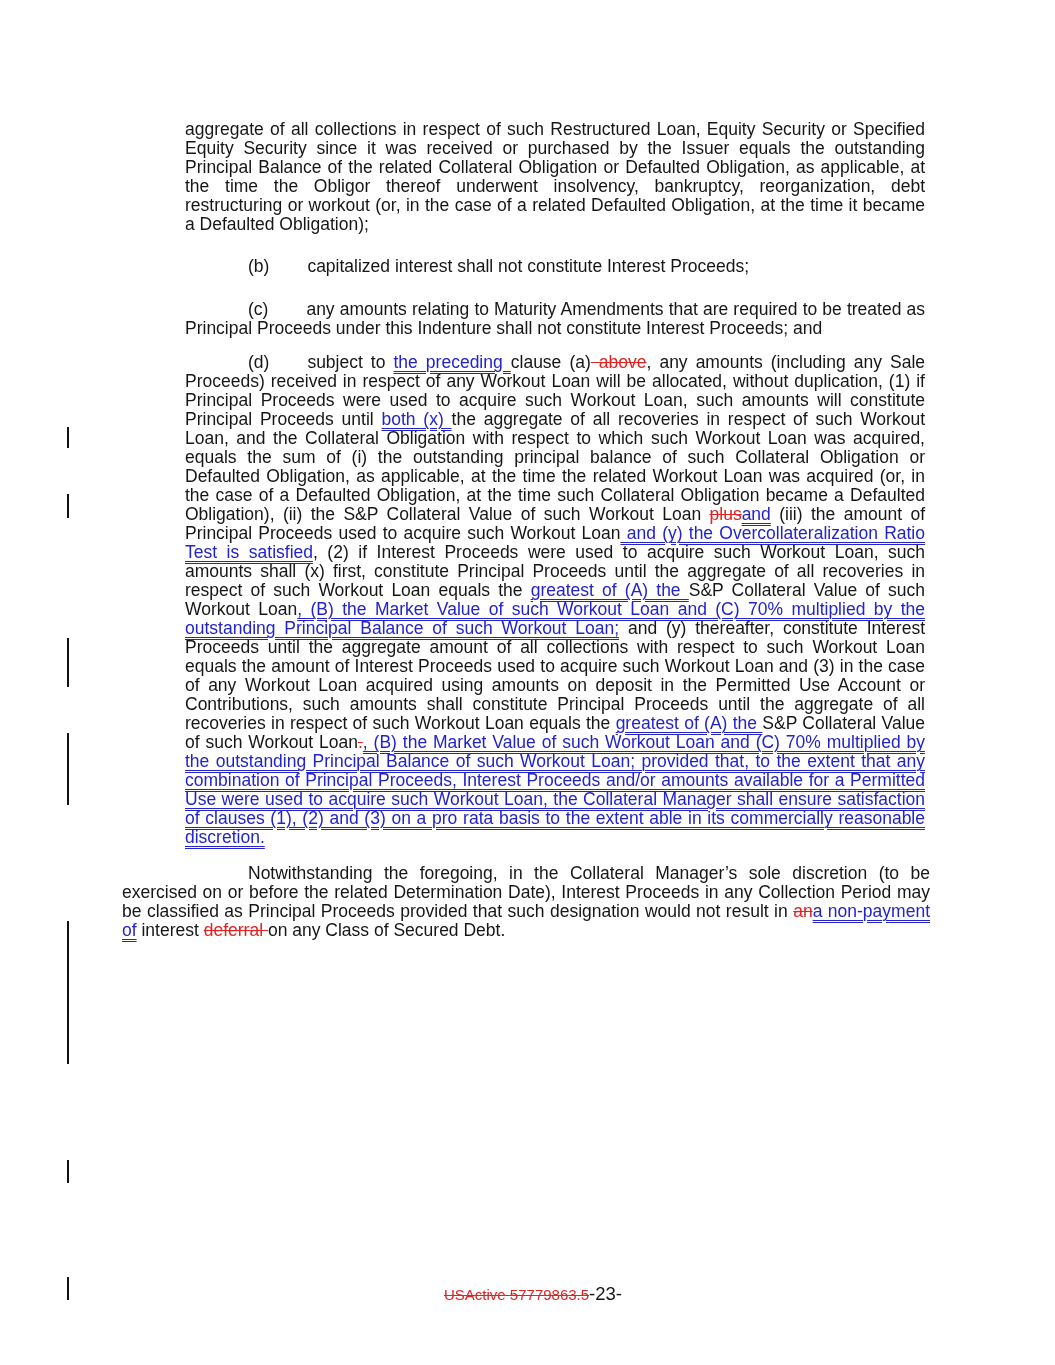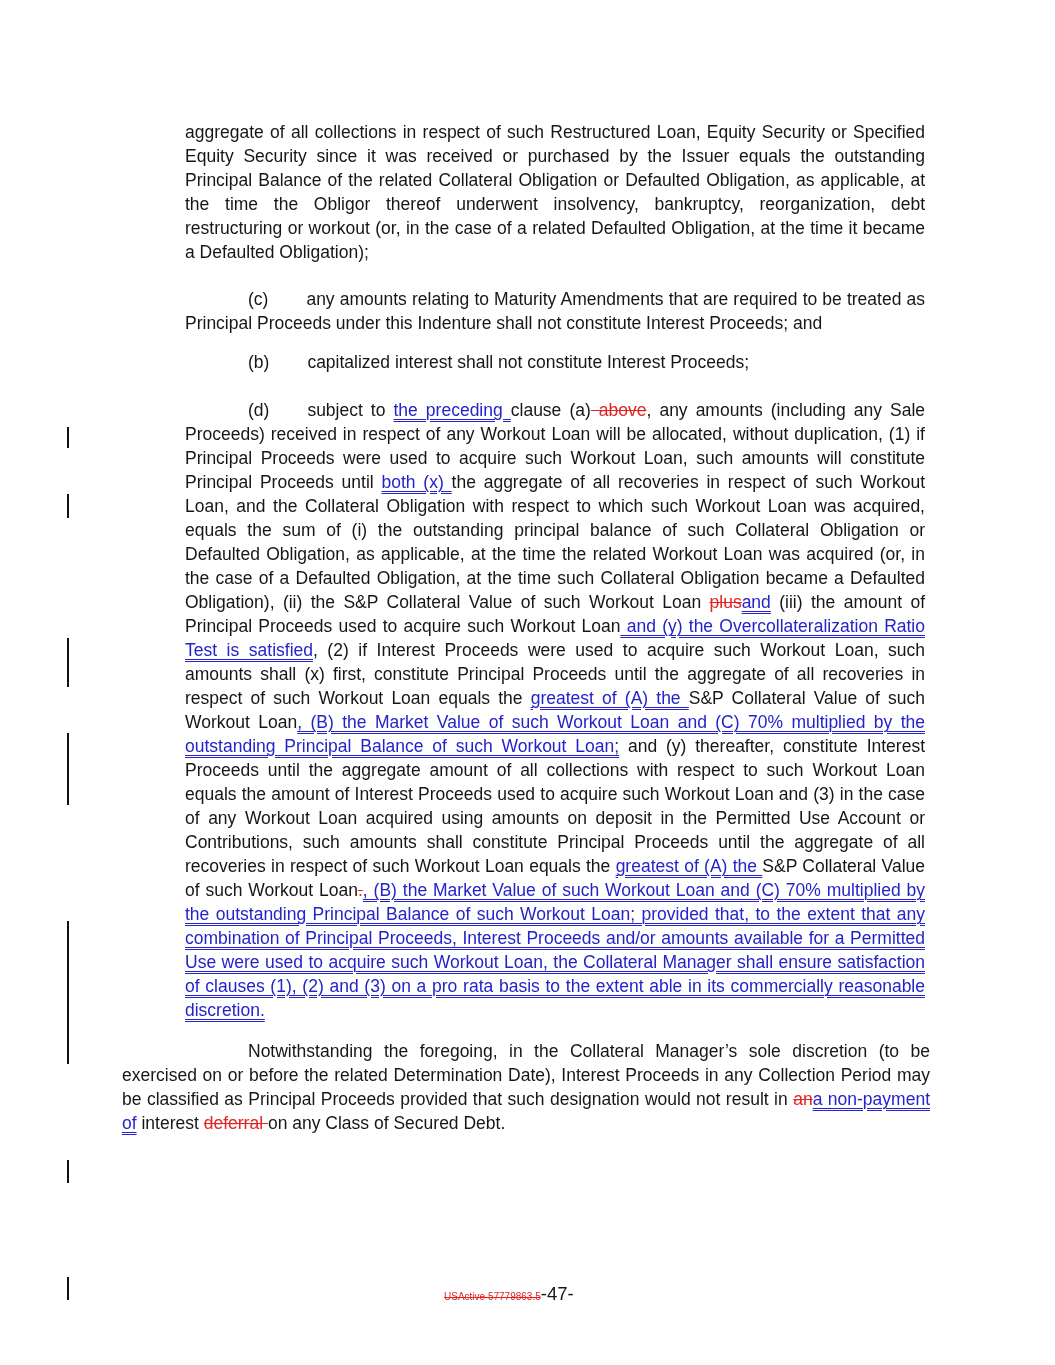--- a/index.html
+++ b/index.html
@@ -14,21 +14,21 @@
     overflow: hidden;
   }
   .content {
     position: absolute;
     left: 122px;
     top: 120px;
     width: 808px;
   }
   .para {
     font-size: 17.5px;
-    line-height: 24px;
+    line-height: 19px;
     text-align: justify;
     margin: 0;
   }
   .clause {
     margin-left: 63px;
     width: 740px;
     text-indent: 63px;
   }
   .no-indent { text-indent: 0; }
   .p1 { margin-bottom: 23px; }
@@ -59,21 +59,21 @@
     width: 2px;
     background: #111;
   }
   .footer {
     position: absolute;
     left: 444px;
     top: 1283px;
     white-space: nowrap;
   }
   .footer-ref {
-    font-size: 10px;
+    font-size: 15px;
     color: var(--del-color, #e04040);
     text-decoration: line-through;
     text-align: center;
   }
   .footer-page {
     font-size: 18.5px;
     color: #161616;
   }
 </style>
 </head>
@@ -87,26 +87,26 @@
       <div class="change-bar" style="top: 638px; height: 49px;"></div>
       <div class="change-bar" style="top: 733px; height: 72px;"></div>
       <div class="change-bar" style="top: 921px; height: 143px;"></div>
       <div class="change-bar" style="top: 1160px; height: 23px;"></div>
       <div class="change-bar" style="top: 1277px; height: 23px;"></div>
     </div>
 
   <div class="content">
     <p class="para clause no-indent p1"><span class="run-normal">aggregate of all collections in respect of such Restructured Loan, Equity Security or Specified Equity Security since it was received or purchased by the Issuer equals the outstanding Principal Balance of the related Collateral Obligation or Defaulted Obligation, as applicable, at the time the Obligor thereof underwent insolvency, bankruptcy, reorganization, debt restructuring or workout (or, in the case of a related Defaulted Obligation, at the time it became a Defaulted Obligation);</span></p>
 
+    <p class="para clause p2"><span class="run-normal">(b)</span><span class="run-tab">&nbsp;</span><span class="run-normal">capitalized interest shall not constitute Interest Proceeds;</span></p>
+
     <p class="para clause p3"><span class="run-normal">(c)</span><span class="run-tab">&nbsp;</span><span class="run-normal">any amounts relating to Maturity Amendments that are required to be treated as Principal Proceeds under this Indenture shall not constitute Interest Proceeds; and</span></p>
-
-    <p class="para clause p2"><span class="run-normal">(b)</span><span class="run-tab">&nbsp;</span><span class="run-normal">capitalized interest shall not constitute Interest Proceeds;</span></p>
 
     <p class="para clause p4"><span class="run-normal">(d)</span><span class="run-tab">&nbsp;</span><span class="run-normal">subject to </span><span class="run-ins">the preceding </span><span class="run-normal">clause (a)</span><span class="run-del"> above</span><span class="run-normal">, any amounts (including any Sale Proceeds) received in respect of any Workout Loan will be allocated, without duplication, (1) if Principal Proceeds were used to acquire such Workout Loan, such amounts will constitute Principal Proceeds until </span><span class="run-ins">both (x) </span><span class="run-normal">the aggregate of all recoveries in respect of such Workout Loan, and the Collateral Obligation with respect to which such Workout Loan was acquired, equals the sum of (i) the outstanding principal balance of such Collateral Obligation or Defaulted Obligation, as applicable, at the time the related Workout Loan was acquired (or, in the case of a Defaulted Obligation, at the time such Collateral Obligation became a Defaulted Obligation), (ii) the S&amp;P Collateral Value of such Workout Loan </span><span class="run-del">plus</span><span class="run-ins">and</span><span class="run-normal"> (iii) the amount of Principal Proceeds used to acquire such Workout Loan</span><span class="run-ins"> and (y) the Overcollateralization Ratio Test is satisfied</span><span class="run-normal">, (2) if Interest Proceeds were used to acquire such Workout Loan, such amounts shall (x) first, constitute Principal Proceeds until the aggregate of all recoveries in respect of such Workout Loan equals the </span><span class="run-ins">greatest of (A) the </span><span class="run-normal">S&amp;P Collateral Value of such Workout Loan</span><span class="run-ins">, (B) the Market Value of such Workout Loan and (C) 70% multiplied by the outstanding Principal Balance of such Workout Loan;</span><span class="run-normal"> and (y) thereafter, constitute Interest Proceeds until the aggregate amount of all collections with respect to such Workout Loan equals the amount of Interest Proceeds used to acquire such Workout Loan and (3) in the case of any Workout Loan acquired using amounts on deposit in the Permitted Use Account or Contributions, such amounts shall constitute Principal Proceeds until the aggregate of all recoveries in respect of such Workout Loan equals the </span><span class="run-ins">greatest of (A) the </span><span class="run-normal">S&amp;P Collateral Value of such Workout Loan</span><span class="run-del">.</span><span class="run-ins">, (B) the Market Value of such Workout Loan and (C) 70% multiplied by the outstanding Principal Balance of such Workout Loan; provided that, to the extent that any combination of Principal Proceeds, Interest Proceeds and/or amounts available for a Permitted Use were used to acquire such Workout Loan, the Collateral Manager shall ensure satisfaction of clauses (1), (2) and (3) on a pro rata basis to the extent able in its commercially reasonable discretion.</span></p>
 
     <p class="para closing"><span class="run-normal">Notwithstanding the foregoing, in the Collateral Manager’s sole discretion (to be exercised on or before the related Determination Date), Interest Proceeds in any Collection Period may be classified as Principal Proceeds </span><span class="run-u">provided</span><span class="run-normal"> that such designation would not result in </span><span class="run-del">an</span><span class="run-ins">a non-payment of</span><span class="run-normal"> interest </span><span class="run-del">deferral </span><span class="run-normal">on any Class of Secured Debt.</span></p>
   </div>
 
   <div class="footer">
-    <span class="footer-ref">USActive 57779863.5</span><span class="footer-page">-47-</span>
+    <span class="footer-ref">USActive 57779863.5</span><span class="footer-page">-23-</span>
   </div>
 
 </div>
 
 </body></html>

